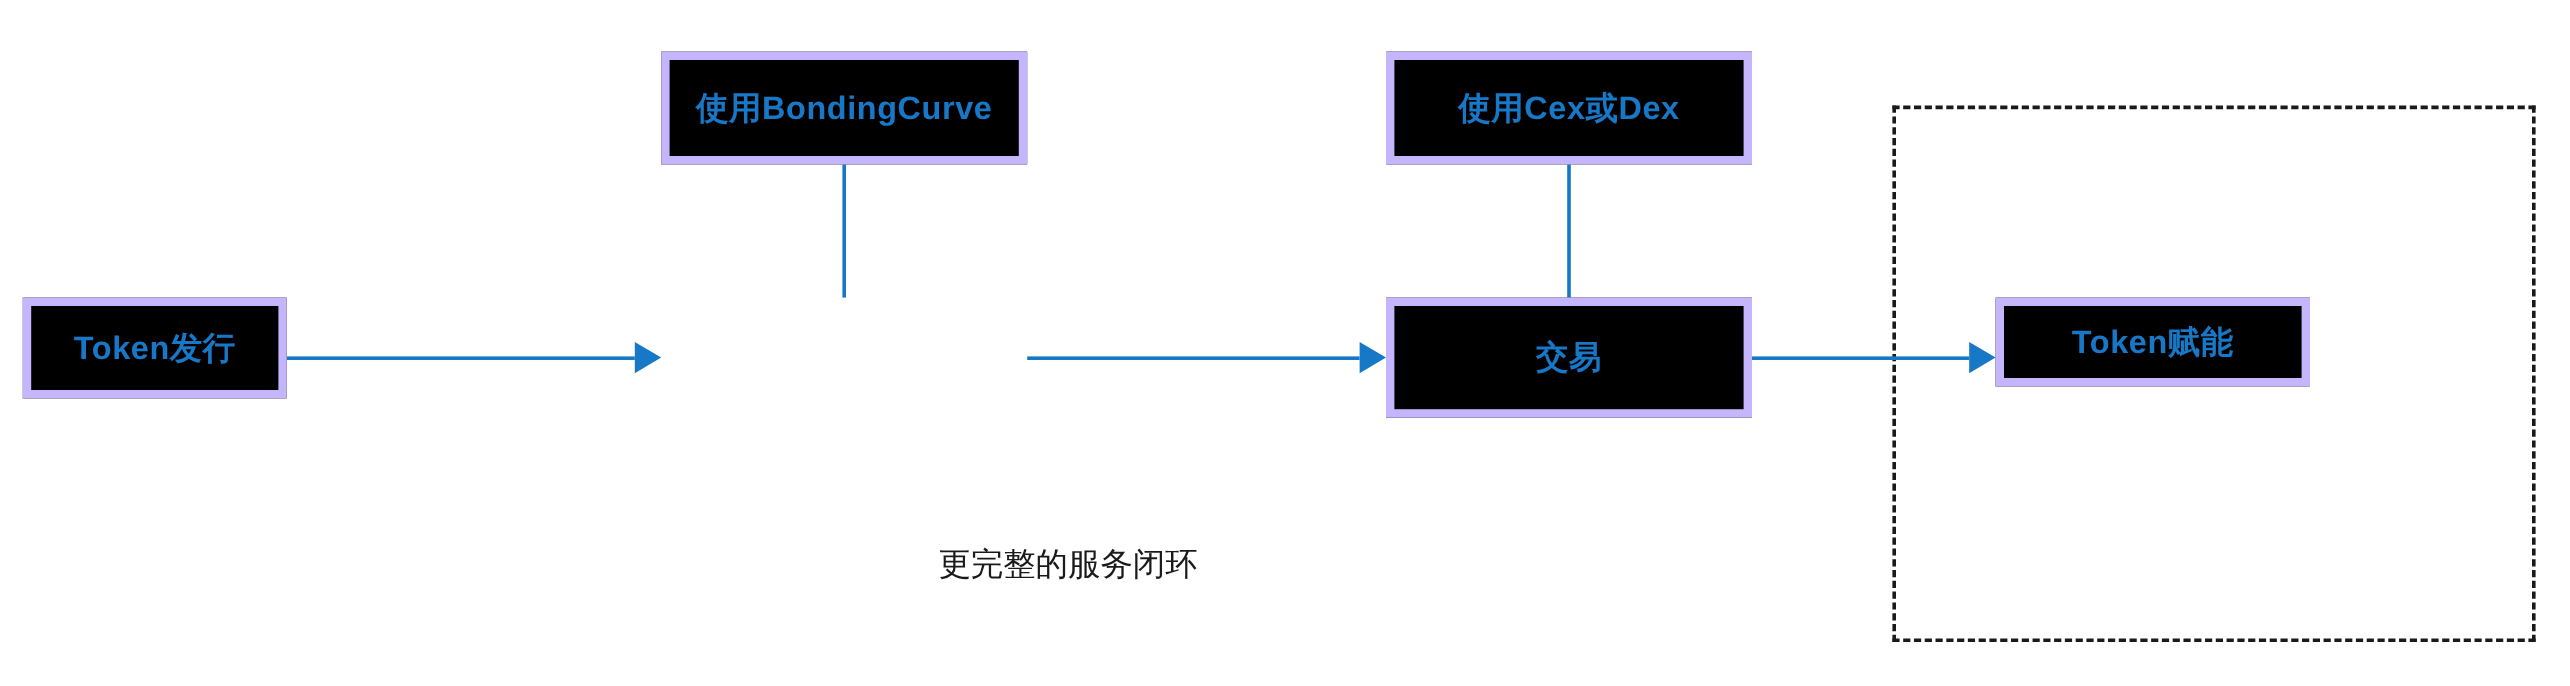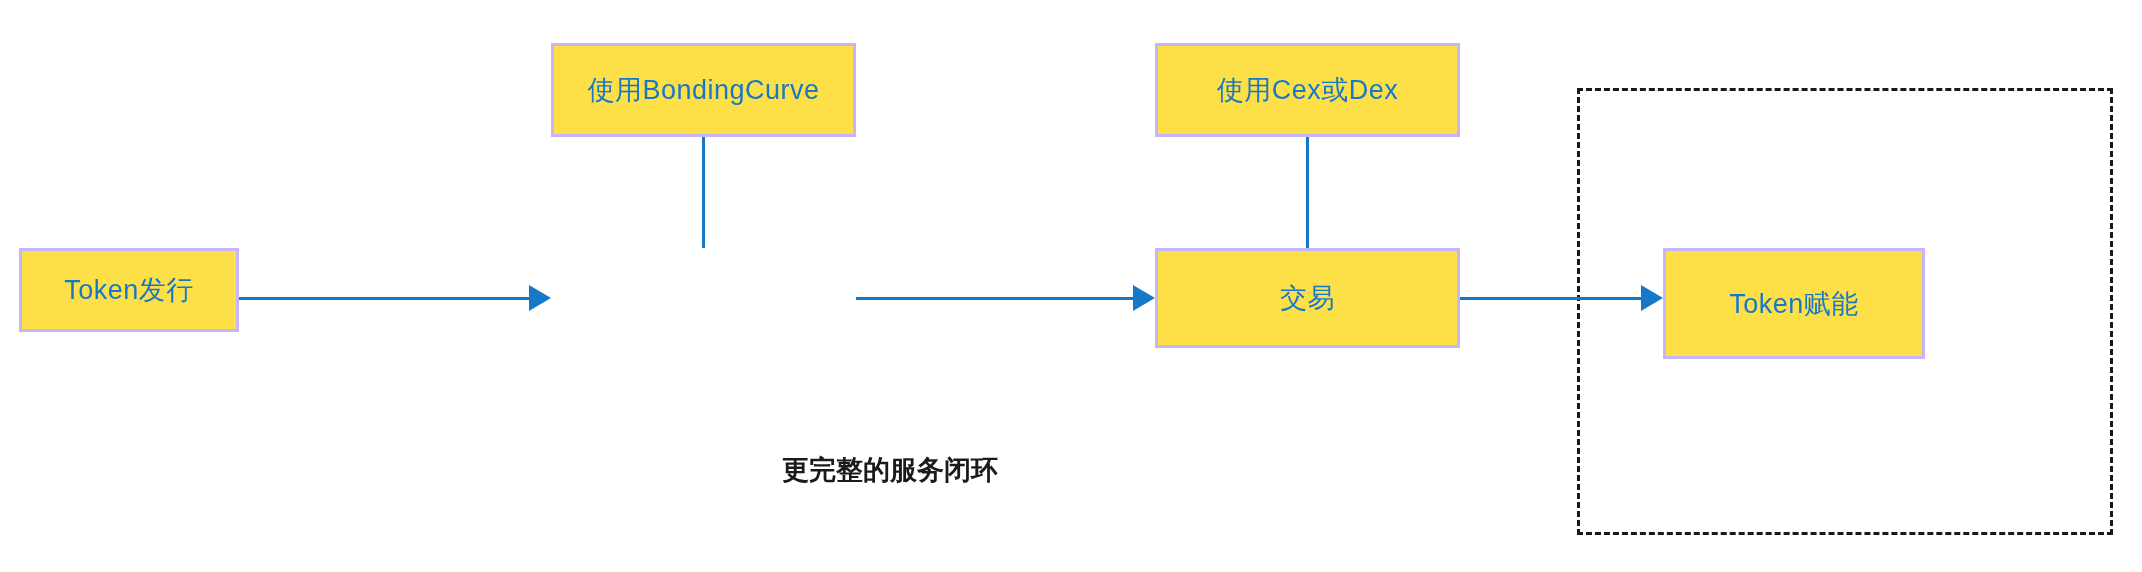--- a/index.html
+++ b/index.html
@@ -13,28 +13,28 @@
   #canvas {
     position: relative;
     width: 2142px;
     height: 572px;
     background: #ffffff;
     overflow: hidden;
   }
   .node {
     position: absolute;
     box-sizing: border-box;
-    border: 3px solid #c4b5fd;
-    background: #fde047;
+    border: 7px solid #c4b5fd;
+    background: #000000;
     display: flex;
     align-items: center;
     justify-content: center;
     color: #1878c8;
     font-size: 27px;
-    font-weight: 400;
+    font-weight: 700;
     letter-spacing: 0.5px;
     white-space: nowrap;
     z-index: 3;
   }
   .group-box {
     position: absolute;
     box-sizing: border-box;
     border: 3px dashed #1a1a1a;
     background: transparent;
     z-index: 1;
@@ -80,32 +80,32 @@
 
 
   <div class="node" style="left:1155px; top:43px; width:305px; height:94px;">
     <span>使用Cex或Dex</span>
   </div>
 
   <div class="node" style="left:1155px; top:248px; width:305px; height:100px;">
     <span>交易</span>
   </div>
 
-  <div class="node" style="left:1663px; top:248px; width:262px; height:111px;">
+  <div class="node" style="left:1663px; top:248px; width:262px; height:74px;">
     <span>Token赋能</span>
   </div>
 
   <div class="edge-line edge-h" style="left:239px; top:297px; width:290px;"></div>
   <div class="arrow-head" style="left:529px; top:285px;"></div>
 
   <div class="edge-line edge-h" style="left:856px; top:297px; width:277px;"></div>
   <div class="arrow-head" style="left:1133px; top:285px;"></div>
 
   <div class="edge-line edge-h" style="left:1460px; top:297px; width:181px;"></div>
   <div class="arrow-head" style="left:1641px; top:285px;"></div>
 
   <div class="edge-line edge-v" style="left:702px; top:137px; height:111px;"></div>
 
   <div class="edge-line edge-v" style="left:1306px; top:137px; height:111px;"></div>
 
-  <div class="caption" style="left:782px; top:452px;font-weight:bold;">更完整的服务闭环</div>
+  <div class="caption" style="left:782px; top:452px;">更完整的服务闭环</div>
 
 </div>
 
 </body></html>

